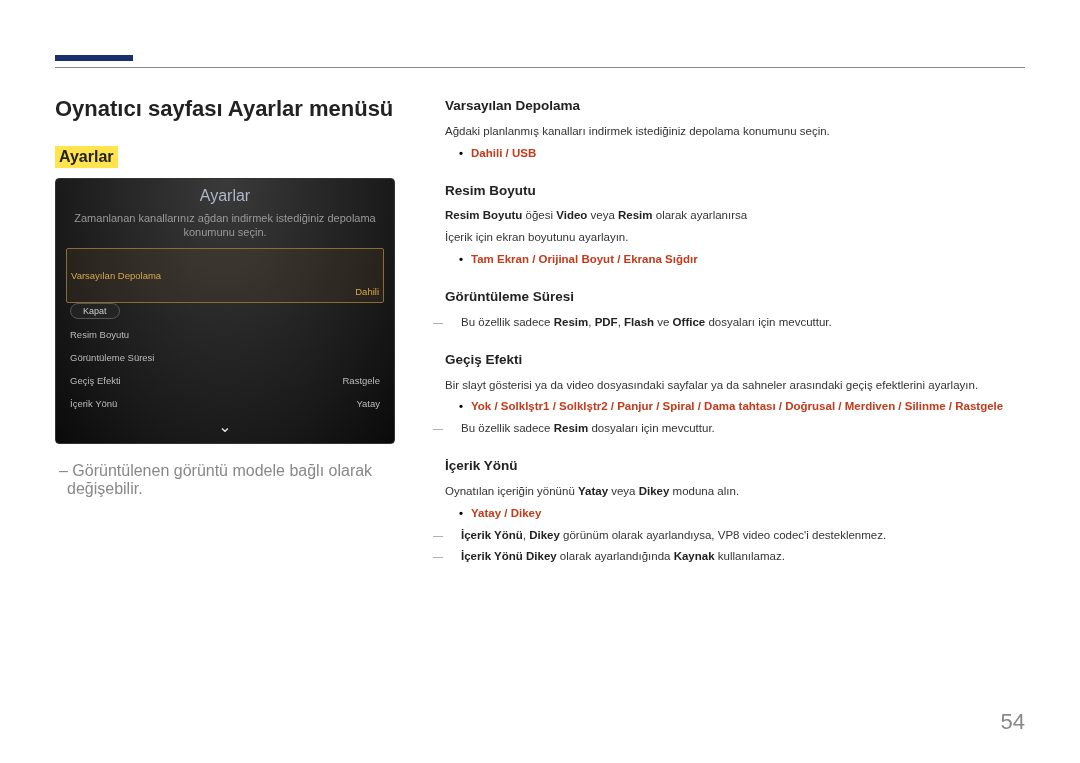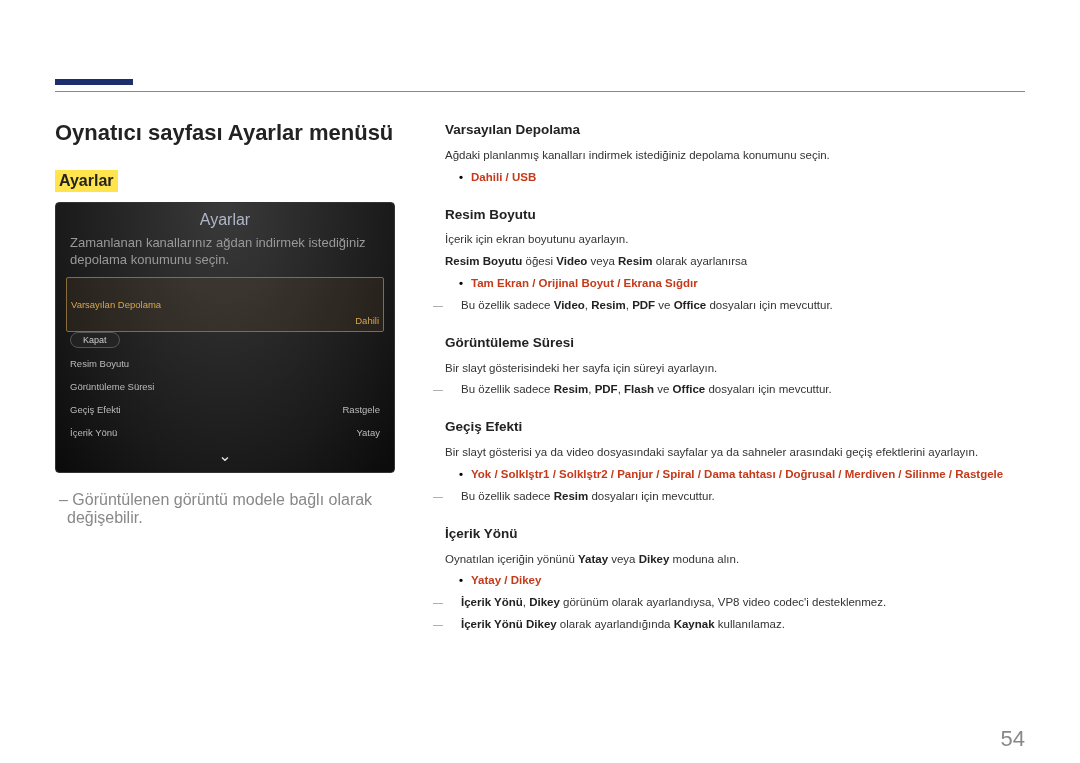--- a/index.html
+++ b/index.html
@@ -5,21 +5,21 @@
   * { margin: 0; padding: 0; box-sizing: border-box; }
   body {
     font-family: "Segoe UI", Arial, sans-serif;
     background: #fff;
     width: 1080px;
     height: 763px;
     position: relative;
     color: #222;
   }
   .page {
-    padding: 79px 55px 0 55px;
+    padding: 55px 55px 0 55px;
   }
   .top-accent {
     height: 6px;
     width: 78px;
     background: #1a2f6b;
     margin-bottom: 6px;
   }
   .top-rule {
     border: none;
     border-top: 1px solid #888;
@@ -64,24 +64,25 @@
     padding-bottom: 8px;
   }
   .ui-title {
     text-align: center;
     font-size: 16px;
     color: #aeb6c8;
     padding: 8px 0 6px;
     font-weight: 400;
   }
   .ui-desc {
-    font-size: 13px;
+    font-size: 11px;
     color: #999;
     padding: 0 14px 8px;
     line-height: 1.3;
+    text-align: center;
   }
   .ui-row {
     display: flex;
     justify-content: space-between;
     align-items: center;
     padding: 6px 14px;
     font-size: 9.5px;
     color: #bbb;
   }
   .ui-row.sel {
@@ -133,21 +134,21 @@
   .red { color: #c43a1a; font-weight: 600; margin-top: 27px; }
   .bold { font-weight: 700; color: #222; }
   .dash-note {
     color: #555;
     padding-left: 16px;
     text-indent: -14px;
   }
   .dash-note::before { content: "―"; margin-right: 6px; color: #999; font-size:10px; display:inline-block; width:8px;}
   .page-num {
     position: absolute;
-    bottom: 11px;
+    bottom: 28px;
     right: 55px;
     font-size: 22px;
     color: #888;
     font-weight: 300;
   }
 </style>
 </head>
 <body>
 
 <div class="page">
@@ -198,31 +199,29 @@
       <div class="section">
         <h2>Varsayılan Depolama</h2>
         <p>Ağdaki planlanmış kanalları indirmek istediğiniz depolama konumunu seçin.</p>
         <ul class="bullet-list">
             <li><span class="red">Dahili / USB</span></li>
           </ul>
       </div>
 
       <div class="section">
         <h2>Resim Boyutu</h2>
+        <p><span class="bold">Resim Boyutu</span><span> öğesi </span><span class="bold">Video</span><span> veya </span><span class="bold">Resim</span><span> olarak ayarlanırsa</span></p>
         <p>İçerik için ekran boyutunu ayarlayın.</p>
-        <p><span class="bold">Resim Boyutu</span><span> öğesi </span><span class="bold">Video</span><span> veya </span><span class="bold">Resim</span><span> olarak ayarlanırsa</span></p>
         <ul class="bullet-list">
             <li><span class="red">Tam Ekran / Orijinal Boyut / Ekrana Sığdır</span></li>
           </ul>
-        <p class="dash-note"><span>Bu özellik sadece </span><span class="bold">Video</span><span>, </span><span class="bold">Resim</span><span>, </span><span class="bold">PDF</span><span> ve </span><span class="bold">Office</span><span> dosyaları için mevcuttur.</span></p>
       </div>
 
       <div class="section">
         <h2>Görüntüleme Süresi</h2>
-        <p>Bir slayt gösterisindeki her sayfa için süreyi ayarlayın.</p>
         <p class="dash-note"><span>Bu özellik sadece </span><span class="bold">Resim</span><span>, </span><span class="bold">PDF</span><span>, </span><span class="bold">Flash</span><span> ve </span><span class="bold">Office</span><span> dosyaları için mevcuttur.</span></p>
       </div>
 
       <div class="section">
         <h2>Geçiş Efekti</h2>
         <p>Bir slayt gösterisi ya da video dosyasındaki sayfalar ya da sahneler arasındaki geçiş efektlerini ayarlayın.</p>
         <ul class="bullet-list">
             <li><span class="red">Yok / Solklştr1 / Solklştr2 / Panjur / Spiral / Dama tahtası / Doğrusal / Merdiven / Silinme / Rastgele</span></li>
           </ul>
         <p class="dash-note"><span>Bu özellik sadece </span><span class="bold">Resim</span><span> dosyaları için mevcuttur.</span></p>

